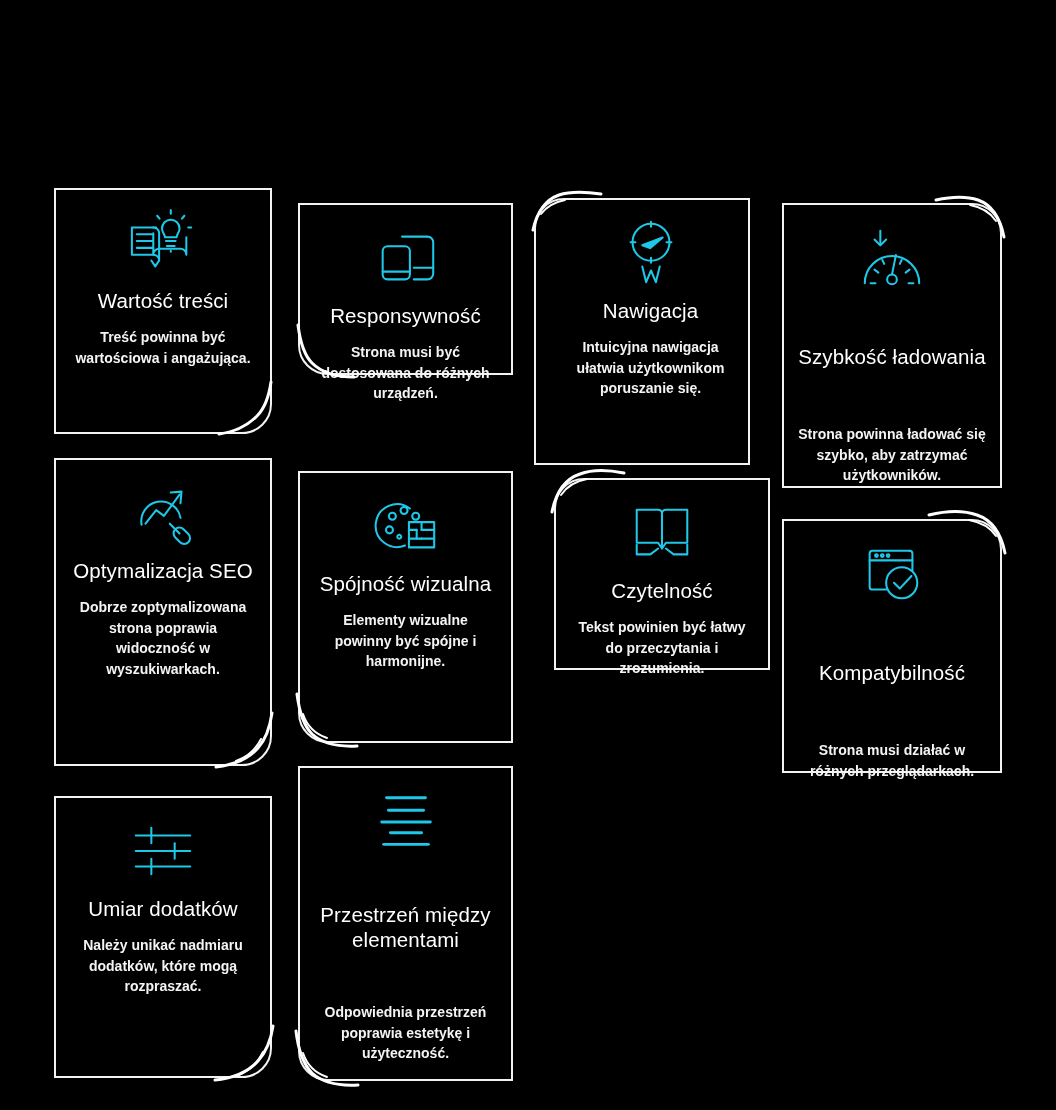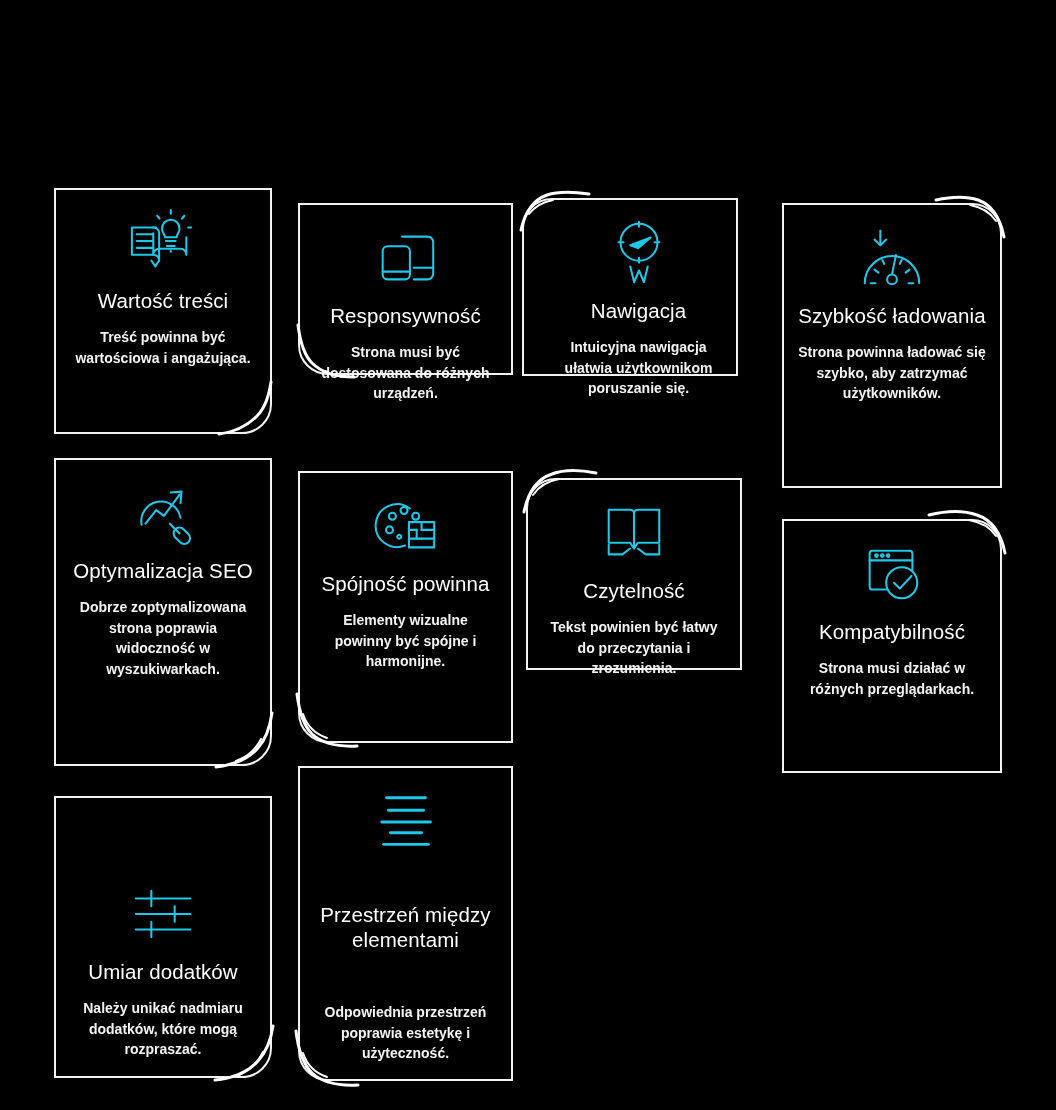--- a/index.html
+++ b/index.html
@@ -31,21 +31,21 @@
     flex-direction: column;
     align-items: center;
     padding: 18px 14px 16px 14px;
     overflow: visible;
   }
 
   
   .card.curl-br { border-bottom-right-radius: 30px; }
   .card.curl-bl { border-bottom-left-radius: 30px; }
   .card.curl-tl { border-top-left-radius: 30px; }
-  .card.curl-tr { border-top-right-radius: 30px; }
+  .card.curl-tr { border-top-right-radius: 30px; gap: 41px; }
 
   .curl {
     position: absolute;
     pointer-events: none;
     overflow: visible;
   }
   .curl svg { display: block; overflow: visible; }
 
   .icon-wrap {
     width: 78px;
@@ -129,21 +129,21 @@
     </div>
     <h3 class="card-title">Responsywność</h3>
     <p class="card-desc">Strona musi być dostosowana do różnych urządzeń.</p>
     <div class="curl" style="left:-4px; bottom:-6px; width:60px; height:56px;">
       <svg viewBox="0 0 60 56" width="60" height="56">
         <path d="M2 2 C4 18 8 32 16 40 C26 50 40 54 58 54" fill="none" stroke="#ffffff" stroke-width="3" stroke-linecap="round"></path>
       </svg>
     </div>
   </div>
 
-  <div class="card curl-tl" style="left:522px; top:198px; width:216px; height:178px;padding-left:31px;">
+  <div class="card curl-tl" style="left:534px; top:198px; width:216px; height:267px;padding-left:31px;">
     <div class="icon-wrap">
       <svg viewBox="0 0 80 72" aria-hidden="true">
         <circle cx="40" cy="25" r="19"></circle>
         <path d="M31 28 L52 20 L39 31 Z" fill="#1fc8e8" stroke="#1fc8e8"></path>
         <line x1="40" y1="4" x2="40" y2="9"></line>
         <line x1="40" y1="41" x2="40" y2="46"></line>
         <line x1="19" y1="25" x2="24" y2="25"></line>
         <line x1="56" y1="25" x2="61" y2="25"></line>
         <path d="M31 50 L35 66 L40 54 L45 66 L49 50"></path>
       </svg>
@@ -215,31 +215,31 @@
         <path d="M33 45 a2 2 0 1 0 0.1 0"></path>
         <rect x="43" y="32" width="26" height="26"></rect>
         <line x1="43" y1="40" x2="51" y2="40"></line>
         <line x1="56" y1="40" x2="69" y2="40"></line>
         <line x1="43" y1="49" x2="56" y2="49"></line>
         <line x1="56" y1="49" x2="69" y2="49"></line>
         <line x1="56" y1="32" x2="56" y2="40"></line>
         <line x1="51" y1="40" x2="51" y2="49"></line>
       </svg>
     </div>
-    <h3 class="card-title">Spójność powinna</h3>
+    <h3 class="card-title">Spójność wizualna</h3>
     <p class="card-desc">Elementy wizualne powinny być spójne i harmonijne.</p>
     <div class="curl" style="left:-5px; bottom:-7px; width:64px; height:56px;">
       <svg viewBox="0 0 64 56" width="64" height="56">
         <path d="M2 2 C4 18 8 33 17 42 C28 52 44 55 62 54" fill="none" stroke="#ffffff" stroke-width="3" stroke-linecap="round"></path>
         <path d="M8 22 C12 34 20 42 32 46" fill="none" stroke="#ffffff" stroke-width="2" stroke-linecap="round"></path>
       </svg>
     </div>
   </div>
 
-  <div class="card curl-tl" style="left:526px; top:478px; width:216px; height:192px;align-items:center;">
+  <div class="card curl-tl" style="left:554px; top:478px; width:216px; height:192px;align-items:center;">
     <div class="icon-wrap">
       <svg viewBox="0 0 80 72" aria-hidden="true">
         <path d="M14 12 h22 a4 4 0 0 1 4 4 v36 l-4 -6 h-22 z"></path>
         <path d="M66 12 h-22 a4 4 0 0 0 -4 4 v36 l4 -6 h22 z"></path>
         <path d="M14 48 v10 h14 l8 -6"></path>
         <path d="M66 48 v10 h-14 l-8 -6"></path>
       </svg>
     </div>
     <h3 class="card-title">Czytelność</h3>
     <p class="card-desc">Tekst powinien być łatwy do przeczytania i zrozumienia.</p>
@@ -267,21 +267,21 @@
     <h3 class="card-title">Kompatybilność</h3>
     <p class="card-desc">Strona musi działać w różnych przeglądarkach.</p>
     <div class="curl" style="right:-7px; top:-12px; width:80px; height:46px;">
       <svg viewBox="0 0 80 46" width="80" height="46">
         <path d="M78 44 C74 24 65 11 50 6 C36 1 18 2 2 6" fill="none" stroke="#ffffff" stroke-width="3" stroke-linecap="round"></path>
         <path d="M69 27 C63 18 53 13 42 11" fill="none" stroke="#ffffff" stroke-width="2" stroke-linecap="round"></path>
       </svg>
     </div>
   </div>
 
-  <div class="card curl-br" style="left:54px; top:796px; width:218px; height:282px;justify-content:flex-end;">
+  <div class="card curl-br" style="left:54px; top:796px; width:218px; height:282px;">
     <div class="icon-wrap">
       <svg viewBox="0 0 80 72" aria-hidden="true">
         <line x1="12" y1="20" x2="68" y2="20"></line>
         <line x1="28" y1="12" x2="28" y2="28"></line>
         <line x1="12" y1="36" x2="68" y2="36"></line>
         <line x1="52" y1="28" x2="52" y2="44"></line>
         <line x1="12" y1="52" x2="68" y2="52"></line>
         <line x1="28" y1="44" x2="28" y2="60"></line>
       </svg>
     </div>

